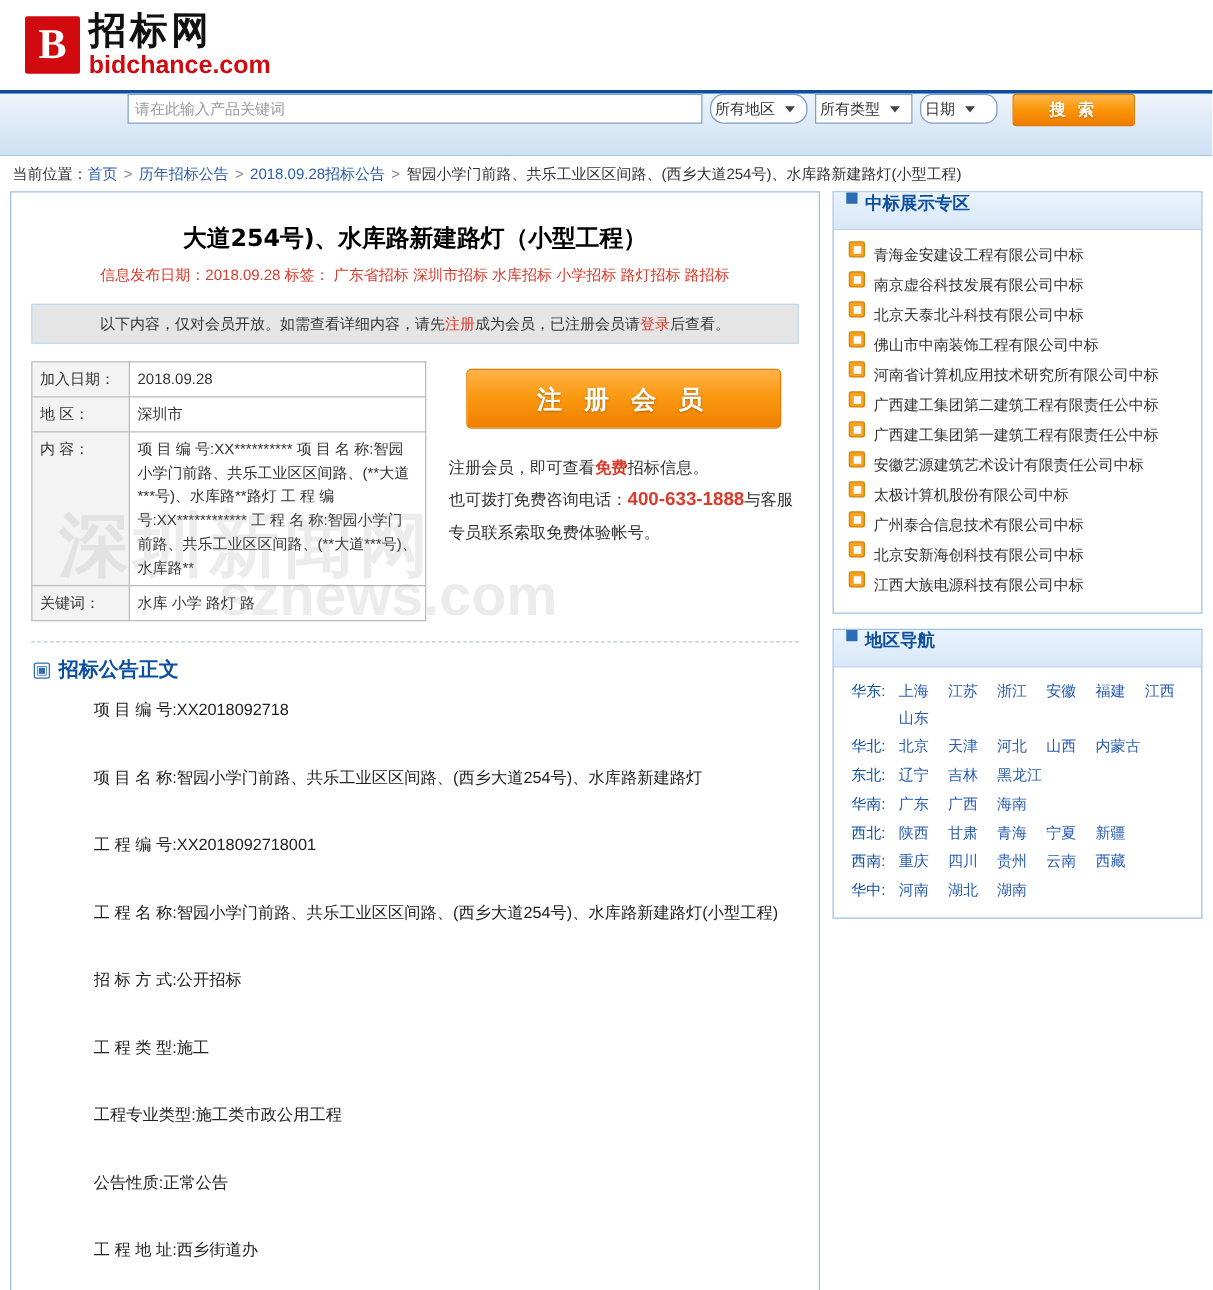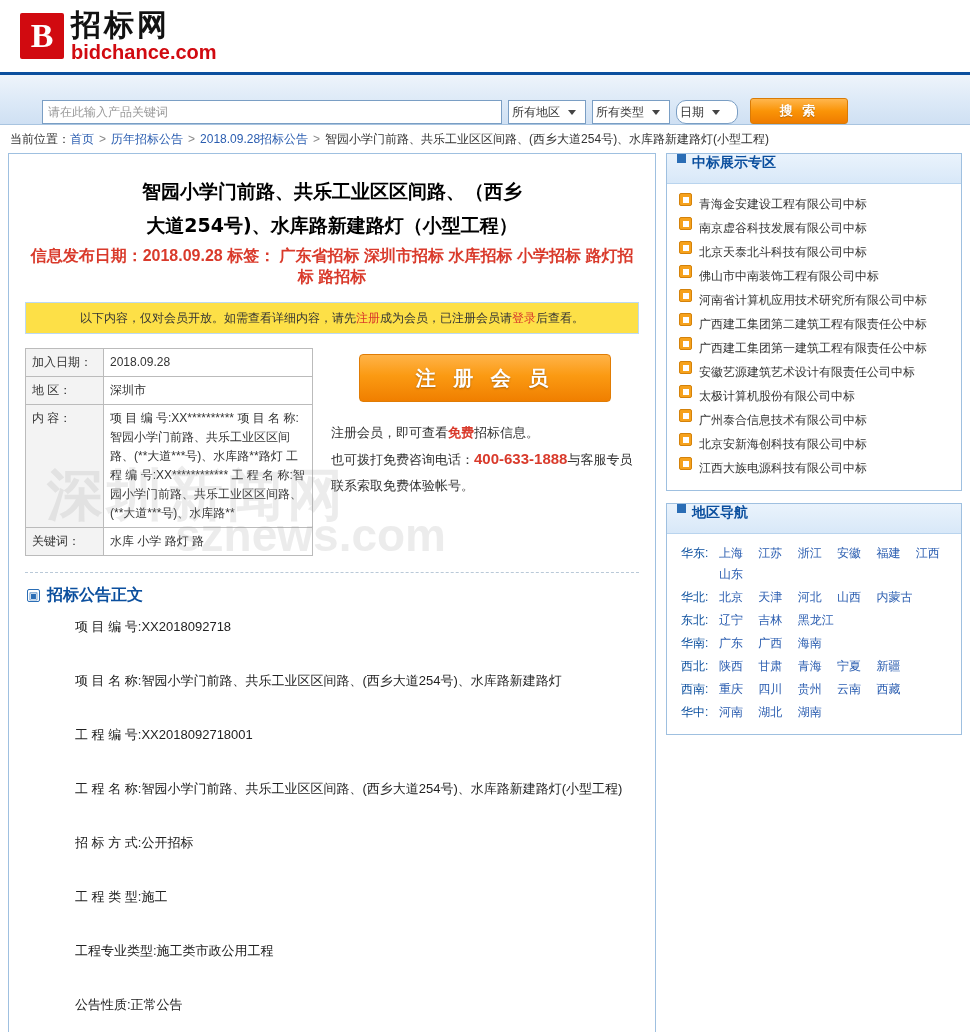--- a/index.html
+++ b/index.html
@@ -46,22 +46,22 @@
     margin-top: 2px;
     font-family: "Liberation Sans", sans-serif;
   }
 
   
   .searchbar {
     height: 50px;
     background: linear-gradient(to bottom, #eef4fb 0%, #dce9f7 55%, #cfe0f3 100%);
     border-bottom: 1px solid #a8c4e0;
     display: flex;
-    align-items: flex-end;
-    padding-left: 42px;
+    align-items: flex-start;
+    padding-left: 102px;
   }
   .search-input {
     width: 460px; height: 24px;
     border: 1px solid #7a9ec4;
     background: #fff;
     font-size: 12px;
     padding: 2px 5px;
     color: #333;
     outline: none;
   }
@@ -79,21 +79,21 @@
     position: relative;
     cursor: pointer;
   }
   .sel .caret {
     display: inline-block;
     margin-left: 8px;
     border-left: 4px solid transparent;
     border-right: 4px solid transparent;
     border-top: 5px solid #444;
   }
-  .sel-region { width: 78px; }
+  .sel-region { width: 78px; border-radius: 11px; }
   .sel-type { width: 78px; }
   .sel-date { width: 62px; border-radius: 10px; }
   .search-btn {
     margin-left: 12px;
     width: 98px; height: 26px;
     background: linear-gradient(to bottom, #ffb64d 0%, #fa9407 50%, #ef7c00 100%);
     border: 1px solid #d97b06;
     border-radius: 3px;
     color: #fff;
     font-size: 13px;
@@ -140,42 +140,41 @@
     font-size: 19px;
     font-weight: bold;
     color: #000;
     line-height: 34px;
     font-family: "DejaVu Sans", sans-serif;
     margin: 6px 0 4px 0;
     padding: 0 20px;
   }
   .art-meta {
     text-align: center;
-    font-size: 16px;
+    font-size: 12px;
     color: #d93a2b;
     margin-bottom: 14px;
-    font-weight: bold;
   }
   .notice {
-    background: #fde047;
+    background: #e5e5e5;
     border: 1px solid #bcd9f2;
     color: #333;
     font-size: 12px;
     line-height: 30px;
     height: 32px;
     text-align: center;
     margin-bottom: 14px;
   }
   .notice a { color: #d93a2b; text-decoration: none; }
 
   
   .info-row { display: flex; gap: 18px; align-items: flex-start; position: relative; }
   table.info {
     border-collapse: collapse;
-    width: 288px;
+    width: 316px;
     font-size: 12px;
     color: #333;
     padding-left: 16px;
   }
   table.info td {
     border: 1px solid #bbb;
     padding: 4px 6px;
     vertical-align: top;
     line-height: 19px;
   }
@@ -374,21 +373,20 @@
     <a href="#">2018.09.28招标公告</a>
     <span class="sep">&gt;</span>
     <span class="cur">智园小学门前路、共乐工业区区间路、(西乡大道254号)、水库路新建路灯(小型工程)</span>
   </div>
 
   <div class="content">
 
     <div class="col-main">
 
       <div class="art-title">
-        <div>智园小学门前路、共乐工业区区间路、（西乡</div>
         <div>大道254号)、水库路新建路灯（小型工程）</div>
       </div>
 
       <div class="art-meta">信息发布日期：2018.09.28 标签： 广东省招标 深圳市招标 水库招标 小学招标 路灯招标 路招标</div>
 
       <div class="notice">
         <span>以下内容，仅对会员开放。如需查看详细内容，请先</span><a href="#">注册</a><span>成为会员，已注册会员请</span><a href="#">登录</a><span>后查看。</span>
       </div>
 
       <div class="info-row">

